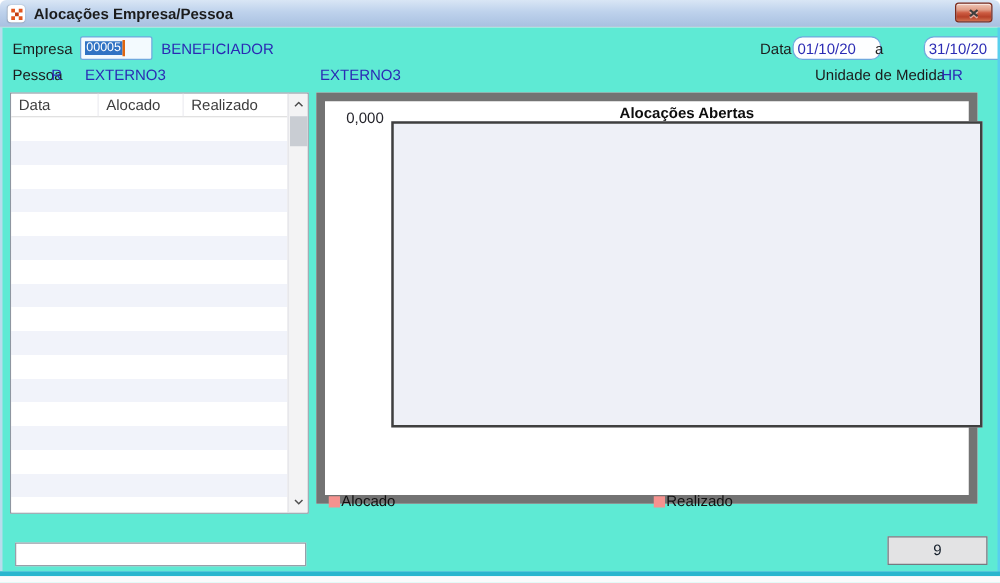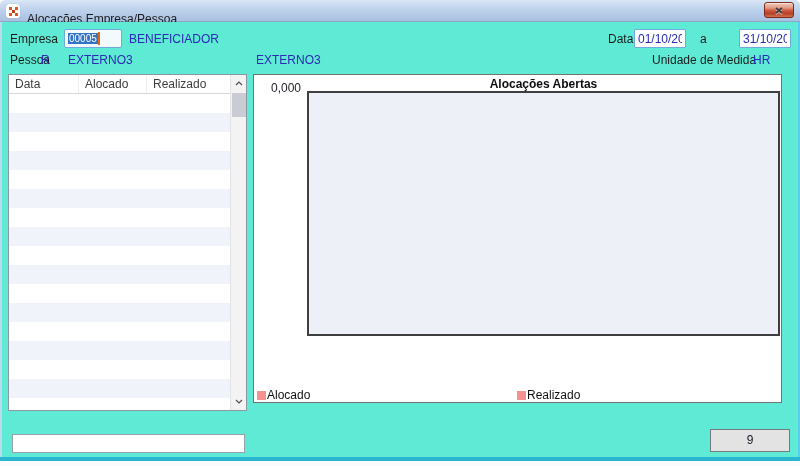--- a/index.html
+++ b/index.html
@@ -12,21 +12,21 @@
   .titlebar {
     position:absolute; left:0; top:0; width:800px; height:22px;
     background:linear-gradient(180deg,#d9e6f5 0%,#bed2ec 45%,#a9c1e1 100%);
     border-bottom:1px solid #8fa7c6; border-radius:5px 5px 0 0;
   }
   .app-icon {
     position:absolute; left:6px; top:4px; width:14px; height:14px;
     background:#fff; border-radius:3px; display:flex; align-items:center; justify-content:center;
     box-shadow:0 0 1px #7a8aa0;
   }
-  .title-text { position:absolute; left:27px; top:12px; color:#1b1b1b; white-space:nowrap; }
+  .title-text { position:absolute; left:27px; top:4px; color:#1b1b1b; white-space:nowrap;font-weight:bold; }
   .close-btn {
     position:absolute; left:764px; top:2px; width:30px; height:16px;
     border:1px solid #7c2a1b; border-radius:3px;
     background:linear-gradient(180deg,#f0c9ba 0%,#e09c86 35%,#cd5c42 52%,#b64129 75%,#d1714f 100%);
     display:flex; align-items:center; justify-content:center;
     box-shadow:inset 0 1px 0 rgba(255,255,255,.55);
   }
 
   
   .content { position:absolute; left:0; top:22px; width:800px; height:435px; background:#5eead4; }
@@ -40,22 +40,22 @@
 
   .inp-box {
     position:absolute; height:19px; background:#f3fafe;
     border:1px solid #6fa9de; border-radius:2px;
     display:flex; align-items:center; padding:0 3px; font-size:10px;
   }
   .sel { background:#3173c4; color:#ffffff; padding:0 1px; }
   .caret { width:2px; height:13px; background:#e0660f; }
 
   input.date-inp {
-    position:absolute; height:19px; width:52px; background:#fdfeff;
-    border:1px solid #6fa9de; border-radius:1px; padding:0 3px;
+    position:absolute; height:19px; width:71px; background:#fdfeff;
+    border:1px solid #6fa9de; border-radius:8px; padding:0 3px;
     font-family:"Liberation Sans",sans-serif; font-size:12px; color:#2b2bb4; outline:none;
   }
 
   
   .grid-panel {
     position:absolute; left:8px; top:52px; width:239px; height:337px;
     background:#ffffff; border:1px solid #8e96a1;
   }
   .grid-header { position:absolute; left:0; top:0; right:16px; height:19px; background:#ffffff;
     border-bottom:1px solid #d8d8d8; display:flex; color:#3d3d3d; }
@@ -70,21 +70,21 @@
     background:#f3f3f4; border-left:1px solid #e3e3e7;
   }
   .sb-up, .sb-down { position:absolute; left:0; width:100%; height:17px;
     display:flex; align-items:center; justify-content:center; }
   .sb-up { top:0; } .sb-down { bottom:0; }
   .sb-thumb { position:absolute; left:1px; top:18px; width:14px; height:24px; background:#c9cdd3; }
 
   
   .chart-panel {
     position:absolute; left:253px; top:52px; width:529px; height:329px;
-    background:#ffffff; border:1px solid #737373;
+    background:#ffffff; border:7px solid #737373;
   }
   .chart-tick { position:absolute; left:0; top:6px; width:47px; text-align:right; color:#23232a; }
   .chart-title { position:absolute; left:53px; top:2px; width:473px; text-align:center;
     font-weight:bold; color:#0d0d0d; }
   .plot-area { position:absolute; left:53px; top:16px; width:473px; height:245px;
     background:#eef0f7; border:2px solid #3f3f3f; }
   .legend-item { position:absolute; top:313px; display:flex; align-items:center; color:#111; }
   .legend-item.l1 { left:3px; } .legend-item.l2 { left:263px; }
   .swatch { width:9px; height:9px; background:#f5928f; margin-right:1px; flex:0 0 auto; }
 

